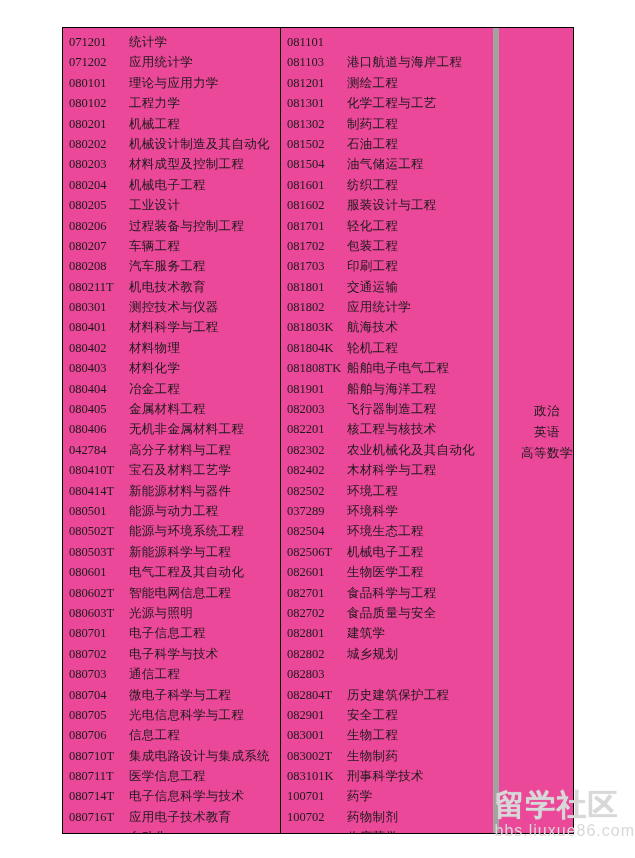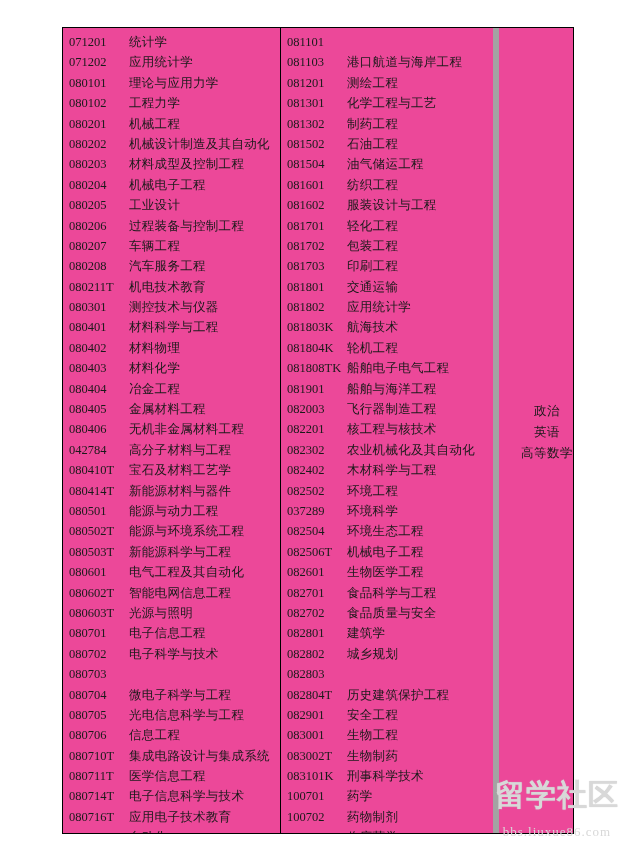--- a/index.html
+++ b/index.html
@@ -70,41 +70,41 @@
     line-height: 21px;
     color: #1a1a1a;
     letter-spacing: 0.5px;
   }
   .subjects div {
     white-space: nowrap;
   }
   
   #watermark {
     position: absolute;
-    right: 16px;
+    right: 0;
     bottom: 18px;
-    text-align: center;
+    text-align: left;
     pointer-events: none;
     user-select: none;
   }
   #watermark .wm-main {
     font-size: 30px;
     font-weight: bold;
     color: #d8d8d8;
     letter-spacing: 1px;
     font-family: "Liberation Serif", serif;
     line-height: 1;
     text-shadow: 0 0 1px #cccccc;
   }
   #watermark .wm-sub {
-    font-size: 13px;
+    font-size: 16px;
     color: #d8d8d8;
     letter-spacing: 1px;
-    font-family: Liberation Serif, serif;
-    margin-top: 14px;
+    font-family: Liberation Sans, sans-serif;
+    margin-top: 2px;
   }
 </style>
 </head>
 <body>
 
 <div id="sheet">
 
   <div class="col col-1">
 
   <div class="row">
@@ -226,20 +226,21 @@
       <div class="row">
         <span class="code">080701</span>
         <span class="name">电子信息工程</span>
       </div>
       <div class="row">
         <span class="code">080702</span>
         <span class="name">电子科学与技术</span>
       </div>
       <div class="row">
         <span class="code">080703</span>
+        <span class="name">通信工程</span>
       </div>
       <div class="row">
         <span class="code">080704</span>
         <span class="name">微电子科学与工程</span>
       </div>
       <div class="row">
         <span class="code">080705</span>
         <span class="name">光电信息科学与工程</span>
       </div>
       <div class="row">

